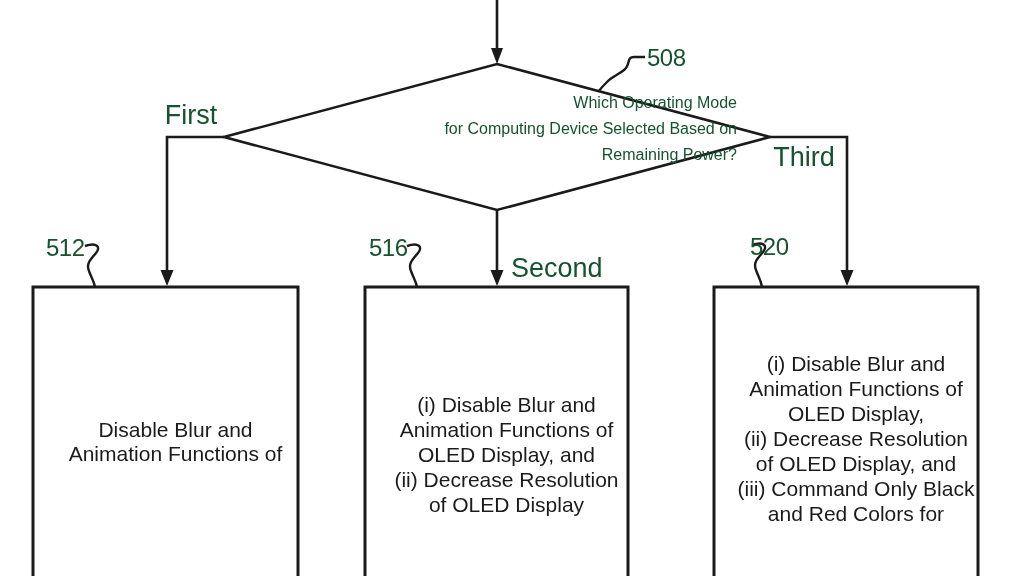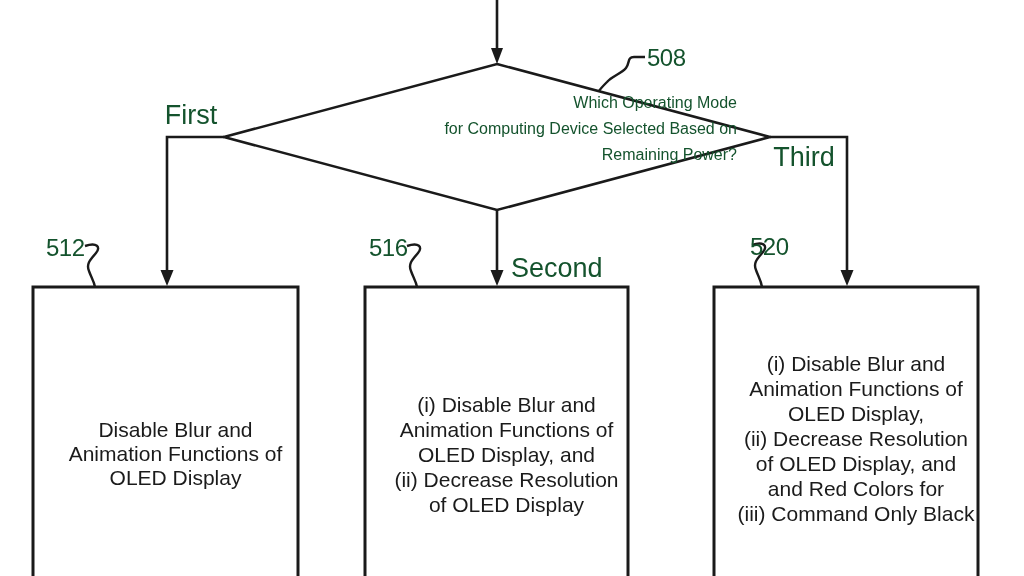--- a/index.html
+++ b/index.html
@@ -105,34 +105,33 @@
   <div id="label-third" class="txt branch-label">Third</div>
 
   <div id="ref-508" class="txt ref-num">508</div>
   <div id="ref-512" class="txt ref-num">512</div>
   <div id="ref-516" class="txt ref-num">516</div>
   <div id="ref-520" class="txt ref-num">520</div>
 
   <div id="box-text-left" class="box-text">
     <div class="box-line">Disable Blur and</div>
     <div class="box-line">Animation Functions of</div>
-    <div class="box-line">OLED Display</div>
   </div>
 
   <div id="box-text-middle" class="box-text">
     <div class="box-line">(i) Disable Blur and</div>
     <div class="box-line">Animation Functions of</div>
     <div class="box-line">OLED Display, and</div>
     <div class="box-line">(ii) Decrease Resolution</div>
     <div class="box-line">of OLED Display</div>
   </div>
 
   <div id="box-text-right" class="box-text">
     <div class="box-line">(i) Disable Blur and</div>
     <div class="box-line">Animation Functions of</div>
     <div class="box-line">OLED Display,</div>
     <div class="box-line">(ii) Decrease Resolution</div>
     <div class="box-line">of OLED Display, and</div>
+    <div class="box-line">(iii) Command Only Black</div>
     <div class="box-line">and Red Colors for</div>
-    <div class="box-line">(iii) Command Only Black</div>
   </div>
 
 </div>
 
 </body></html>

